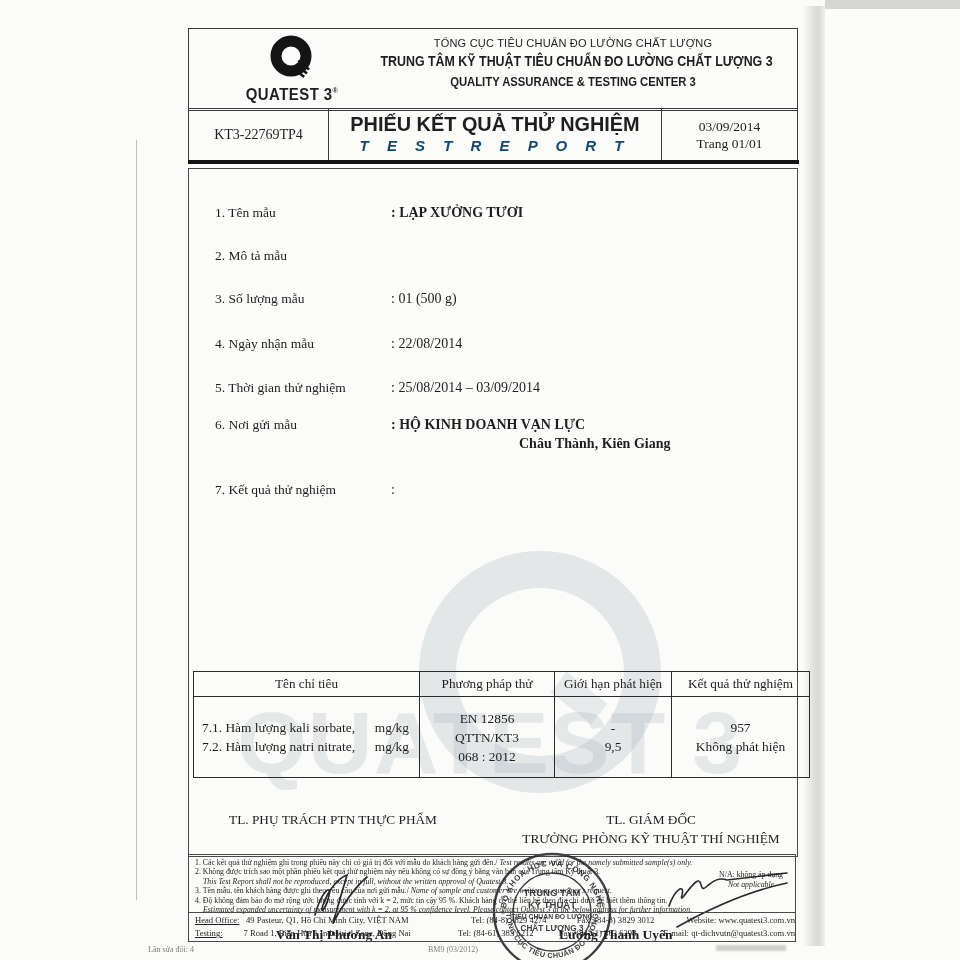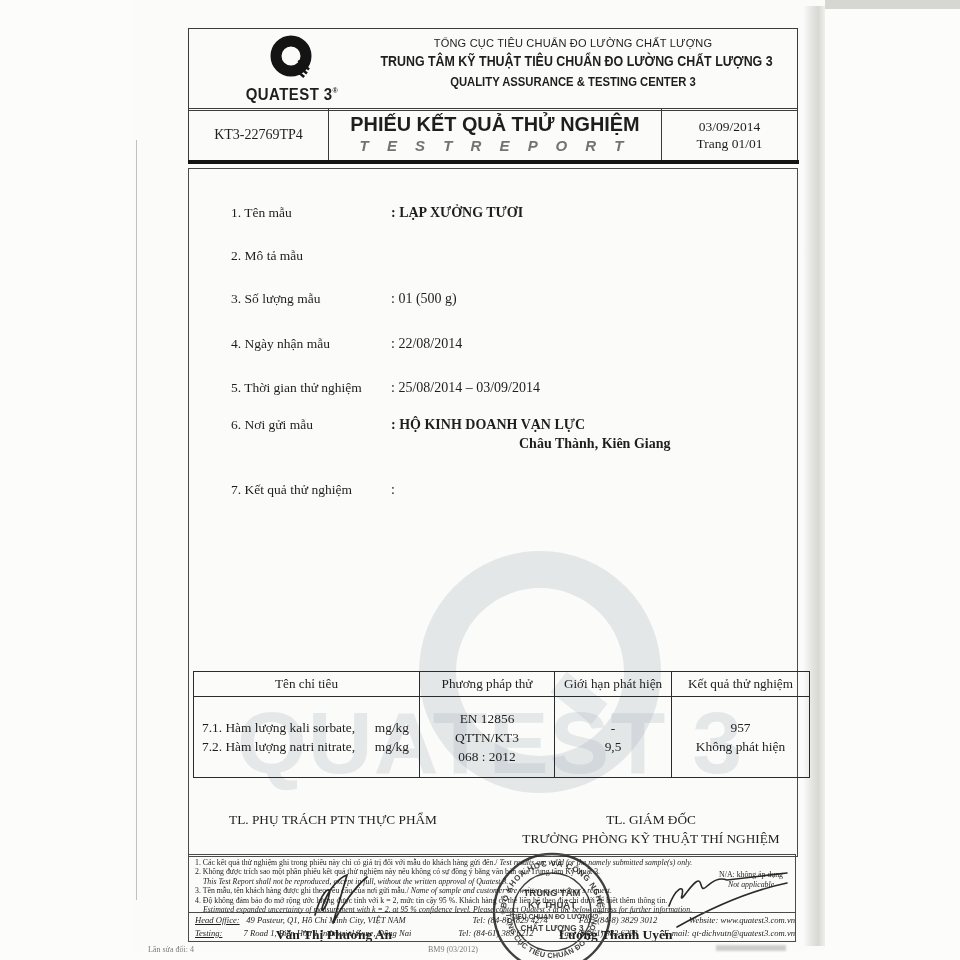--- a/index.html
+++ b/index.html
@@ -25,38 +25,38 @@
   .org-l1{font-size:11.5px;letter-spacing:.2px;transform:scaleX(.96);transform-origin:center;}
   .org-l2{font-size:13.8px;font-weight:bold;margin-top:5px;transform:scaleX(.9);transform-origin:center;white-space:nowrap;}
   .org-l3{font-size:12px;font-weight:bold;margin-top:6px;transform:scaleX(.94);transform-origin:center;}
 
   
   .title-row{position:absolute;left:0;top:80px;width:608px;height:51px;border:1.6px solid #3b3b3b;display:flex;}
   .cell-code{width:139px;border-right:1.6px solid #3b3b3b;display:flex;align-items:center;justify-content:center;font-size:14px;}
   .cell-title{width:332px;border-right:1.6px solid #3b3b3b;text-align:center;padding-top:3px;}
   .title-vi{font-family:"Liberation Sans",sans-serif;font-weight:bold;font-size:20.5px;transform:scaleX(.97);transform-origin:center;white-space:nowrap;}
   .title-en{font-family:"Liberation Sans",sans-serif;font-weight:bold;font-style:italic;font-size:15px;
-            letter-spacing:7px;color:#737373;margin-top:1px;}
+            letter-spacing:7px;color:#0c4a6e;margin-top:1px;}
   .cell-date{flex:1;text-align:center;padding-top:9px;font-size:13.5px;line-height:17px;}
   .thick-bar{position:absolute;left:0;top:131.5px;width:611px;height:4.6px;background:#141414;}
 
   
   .body-box{position:absolute;left:0;top:140px;width:608px;height:687px;border:1.2px solid #4a4a4a;}
 
   
   .wm-ring{position:absolute;left:230px;top:382px;width:168px;height:168px;border-radius:50%;
            border:37px solid rgba(158,172,186,.26);}
   .wm-tail{position:absolute;left:364px;top:516px;width:52px;height:26px;background:rgba(158,172,186,.22);
            transform:rotate(38deg);}
   .wm-text{position:absolute;left:48px;top:523px;width:540px;font-family:"Liberation Sans",sans-serif;
            font-weight:bold;font-size:88px;color:rgba(160,173,185,.24);letter-spacing:1px;white-space:nowrap;
            transform:scaleX(1.02);transform-origin:left;}
 
   
-  .f-label{position:absolute;left:42px;font-size:13.5px;white-space:nowrap;}
+  .f-label{position:absolute;left:26px;font-size:13.5px;white-space:nowrap;}
   .f-value{position:absolute;left:202px;font-size:14px;white-space:nowrap;}
   .bold{font-weight:bold;}
 
   
   .rtable{position:absolute;left:4px;top:502px;width:600px;border-collapse:collapse;table-layout:fixed;}
   .rtable th,.rtable td{border:1.7px solid #2b2b2b;font-weight:normal;}
   .rtable th{font-size:13.2px;height:22px;padding:1px 2px;}
   .rtable td{height:78px;vertical-align:middle;font-size:13.4px;}
   .c-name{width:221px;} .c-method{width:130px;} .c-lod{width:112px;} .c-result{width:133px;}
   .spec-line{display:flex;justify-content:space-between;padding:0 9px 0 7px;line-height:19px;}
@@ -72,21 +72,21 @@
   
   .notes-box{position:absolute;left:0;top:826px;width:608px;height:59px;border:1.2px solid #4a4a4a;
              font-size:7.8px;line-height:9.4px;padding:0;box-sizing:border-box;}
   .notes-inner{padding:3px 6px 0 6px;width:515px;}
   .it{font-style:italic;}
   .note-en2{padding-left:8px;font-style:italic;}
   .na-block{position:absolute;right:12px;top:15px;font-size:7.8px;line-height:9.5px;text-align:center;}
 
   
   .addr-box{position:absolute;left:0;top:884px;width:608px;height:30px;border:1.2px solid #4a4a4a;
-            box-sizing:border-box;font-size:8.6px;line-height:13px;padding:1px 0 0 6px;font-style:italic;}
+            box-sizing:border-box;font-size:8.6px;line-height:13px;padding:1px 0 0 6px;}
   .addr-row{display:flex;white-space:nowrap;}
   .addr-label{width:52px;text-decoration:underline;}
   .addr-text{width:230px;}
   .addr-tel{width:108px;} .addr-fax{width:112px;} .addr-web{flex:1;}
 
   
   .cut-line{position:absolute;left:0;top:917px;width:608px;font-size:8px;color:#5c5c5c;opacity:.8;
             filter:blur(.4px);}
   .cut-left{position:absolute;left:-40px;top:0;}
   .cut-center{position:absolute;left:240px;top:0;}

